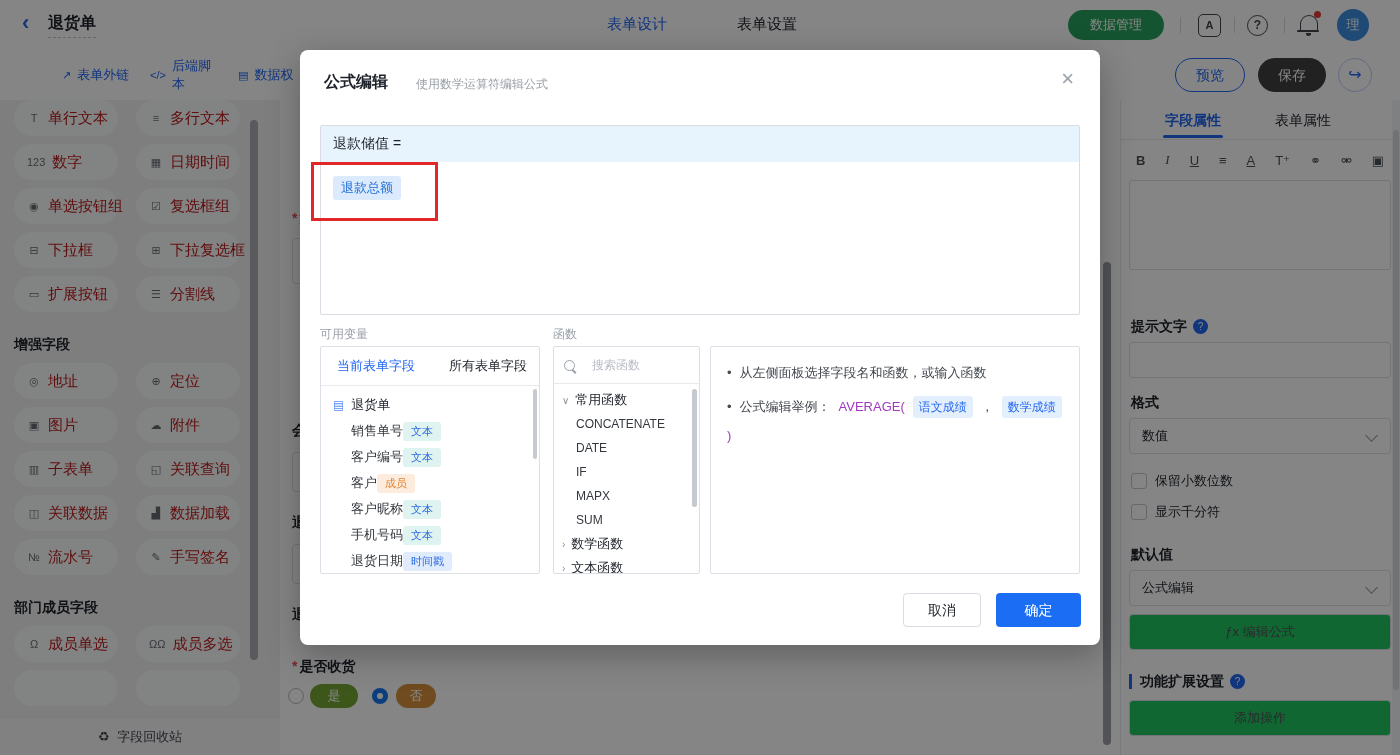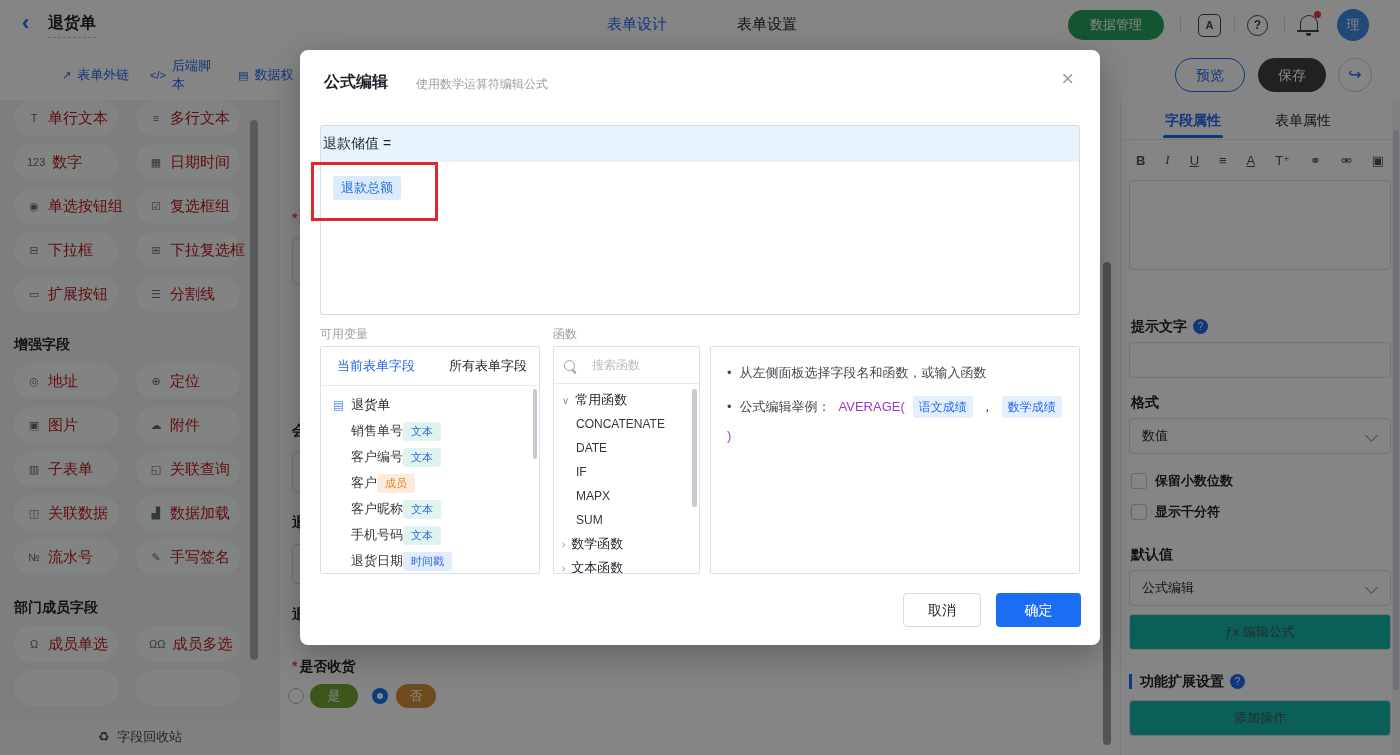--- a/index.html
+++ b/index.html
@@ -64,35 +64,35 @@
   .rp-div{position:absolute;left:0;top:39px;width:278px;height:1px;background:#e8eaec;}
   .rp-toolbar{position:absolute;left:10px;top:48px;width:258px;height:24px;display:flex;align-items:center;justify-content:space-between;padding:0 5px;box-sizing:border-box;}
   .rp-ti{font-size:13px;color:#4e5358;}
   .rp-ti.b{font-weight:bold;} .rp-ti.i{font-style:italic;font-family:"Liberation Serif","DejaVu Serif",serif;} .rp-ti.u{text-decoration:underline;}
   .rp-editor{position:absolute;left:8px;top:80px;width:262px;height:90px;border:1px solid #dcdfe6;border-radius:3px;box-sizing:border-box;}
   .rp-label{position:absolute;left:10px;font-size:14px;font-weight:bold;color:#1d2129;}
   .qmark{display:inline-block;width:15px;height:15px;border-radius:50%;background:#2468f2;color:#fff;font-size:10px;font-weight:normal;text-align:center;line-height:15px;margin-left:6px;vertical-align:1px;}
   .rp-input{position:absolute;left:8px;top:242px;width:262px;height:36px;border:1px solid #dcdfe6;border-radius:4px;box-sizing:border-box;}
   .rp-select{position:absolute;left:8px;width:262px;height:36px;border:1px solid #dcdfe6;border-radius:4px;box-sizing:border-box;font-size:13px;color:#1d2129;line-height:34px;padding-left:12px;}
   .chev{position:absolute;right:14px;top:12px;width:8px;height:8px;border-right:1.5px solid #8a9099;border-bottom:1.5px solid #8a9099;transform:rotate(45deg);}
-  .rp-check{position:absolute;left:10px;display:flex;align-items:center;gap:8px;font-size:13px;color:#1d2129;font-weight:bold;}
+  .rp-check{position:absolute;left:10px;display:flex;align-items:center;gap:8px;font-size:13px;color:#1d2129;}
   .cb-box{width:16px;height:16px;border:1px solid #c3c7cc;border-radius:3px;background:#fff;box-sizing:border-box;}
-  .rp-btn{position:absolute;left:8px;width:262px;height:36px;border:1px solid #dcdfe6;border-radius:4px;background:#14b8a6;font-size:13px;color:#4e5358;text-align:center;line-height:34px;box-sizing:border-box;}
+  .rp-btn{position:absolute;left:8px;width:262px;height:36px;border:1px solid #dcdfe6;border-radius:4px;background:#22c55e;font-size:13px;color:#4e5358;text-align:center;line-height:34px;box-sizing:border-box;}
   .rp-section{position:absolute;left:8px;top:574px;font-size:14px;font-weight:bold;color:#1d2129;border-left:3px solid #2468f2;padding-left:8px;line-height:15px;}
   .pg-track{position:absolute;left:1392px;top:100px;width:8px;height:655px;background:#f4f5f7;z-index:1;}
   .pg-thumb{position:absolute;left:1393px;top:130px;width:6px;height:560px;border-radius:3px;background:#d8dbe0;z-index:1;}
 
   
   .overlay{position:absolute;left:0;top:0;width:1400px;height:755px;background:rgba(0,0,0,0.48);z-index:40;}
   .modal{position:absolute;left:300px;top:50px;width:800px;height:595px;background:#fff;border-radius:8px;z-index:50;box-shadow:0 10px 34px rgba(0,0,0,.28);}
   .m-title{position:absolute;left:24px;top:22px;font-size:16px;font-weight:bold;color:#1d2129;}
   .m-sub{position:absolute;left:116px;top:26px;font-size:12px;color:#9aa0a8;}
   .m-close{position:absolute;right:26px;top:16px;font-size:22px;color:#9aa0a8;}
   .m-editor{position:absolute;left:20px;top:75px;width:760px;height:190px;border:1px solid #d9dce3;border-radius:2px;box-sizing:border-box;}
-  .m-ed-head{height:36px;background:#e8f4fd;display:flex;align-items:center;padding-left:2px;font-size:14px;color:#1d2129;}
+  .m-ed-head{height:36px;background:#e8f4fd;display:flex;align-items:center;padding-left:12px;font-size:14px;color:#1d2129;}
   .m-chip{position:absolute;left:12px;top:50px;background:#dbeafc;color:#1e6cd9;font-size:13px;padding:3px 8px;border-radius:3px;}
   .m-redbox{position:absolute;left:11px;top:112px;width:121px;height:53px;border:3px solid #e12727;z-index:2;}
   .m-plabel{position:absolute;top:276px;font-size:12px;color:#9aa0a8;}
   .m-vars{position:absolute;left:20px;top:296px;width:220px;height:228px;border:1px solid #dcdfe6;border-radius:2px;box-sizing:border-box;overflow:hidden;}
   .mv-tabs{height:38px;border-bottom:1px solid #e8eaec;display:flex;align-items:center;justify-content:space-between;padding:0 12px 0 16px;}
   .mv-tab{font-size:13px;color:#1d2129;}
   .mv-tab.active{color:#2468f2;}
   .mv-list{padding-top:6px;}
   .mv-root{display:flex;align-items:center;gap:7px;padding-left:12px;height:26px;font-size:13px;color:#1d2129;}
   .mv-root-ic{color:#5b8ff9;font-size:12px;}

